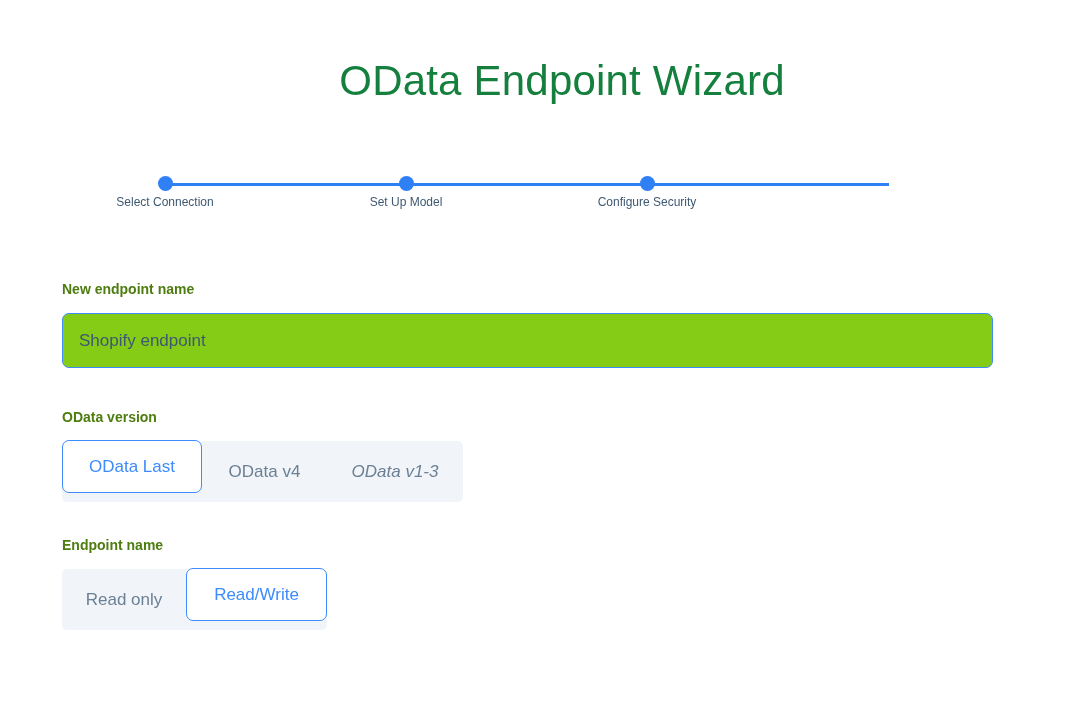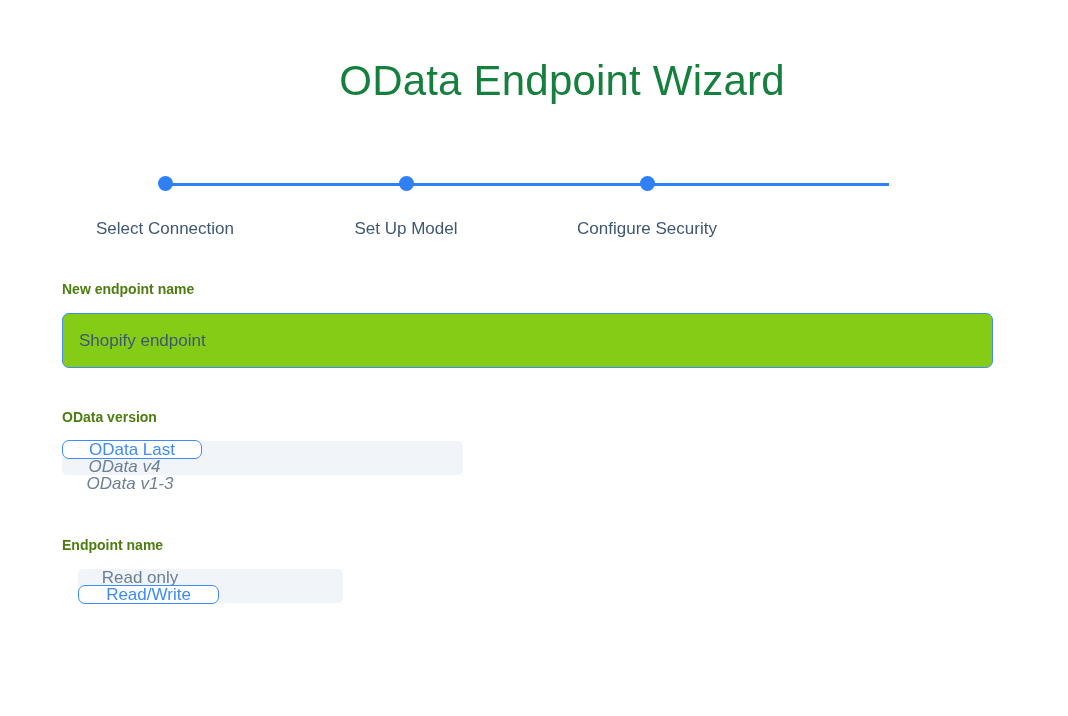--- a/index.html
+++ b/index.html
@@ -64,22 +64,22 @@
     z-index: 2;
   }
   .step-dot.hollow {
     background: #ffffff;
     border: 3px solid #2f80f5;
     width: 16px;
     height: 16px;
     margin-top: 4px;
   }
   .step-label {
-    margin-top: 28px;
-    font-size: 17px;
+    margin-top: 4px;
+    font-size: 12px;
     color: #3f5872;
     white-space: nowrap;
     line-height: 1.2;
   }
   .step.active .step-label {
     color: #2f80f5;
     font-weight: bold;
   }
   .step-1 { left: 45px; }
   .step-2 { left: 286px; }
@@ -116,25 +116,24 @@
     outline: none;
   }
 
   
   .segmented {
     position: absolute;
     background: #f1f4f8;
     border-radius: 5px;
     display: flex;
     align-items: stretch;
-    height: 34px;
-    flex-direction: column;
+    height: 61px;
   }
   .seg-odata-version { left: 62px; top: 441px; width: 401px; }
-  .seg-endpoint-mode { left: 62px; top: 569px; width: 265px; margin-left: 16px; }
+  .seg-endpoint-mode { left: 62px; top: 569px; width: 265px; }
 
   .seg-btn {
     font-family: "Liberation Sans", sans-serif;
     font-size: 17px;
     color: #6b7f95;
     background: transparent;
     border: none;
     display: flex;
     align-items: center;
     justify-content: center;
@@ -148,21 +147,21 @@
     background: #ffffff;
     border: 1.6px solid #3d8bfd;
     border-radius: 7px;
     color: #3d8bfd;
     height: 53px;
     margin: -1px 0;
     position: relative;
     z-index: 2;
   }
   .seg-odata-version .seg-btn:nth-child(1) { width: 140px; }
-  .seg-odata-version .seg-btn:nth-child(2) { width: 125px; font-style: italic; }
+  .seg-odata-version .seg-btn:nth-child(2) { width: 125px; }
   .seg-odata-version .seg-btn:nth-child(3) { width: 136px; font-style: italic; }
   .seg-endpoint-mode .seg-btn:nth-child(1) { width: 124px; }
   .seg-endpoint-mode .seg-btn:nth-child(2) { width: 141px; }
 </style>
 </head>
 <body>
 
 <div class="page-title">OData Endpoint Wizard</div>
 
 <div class="stepper">

